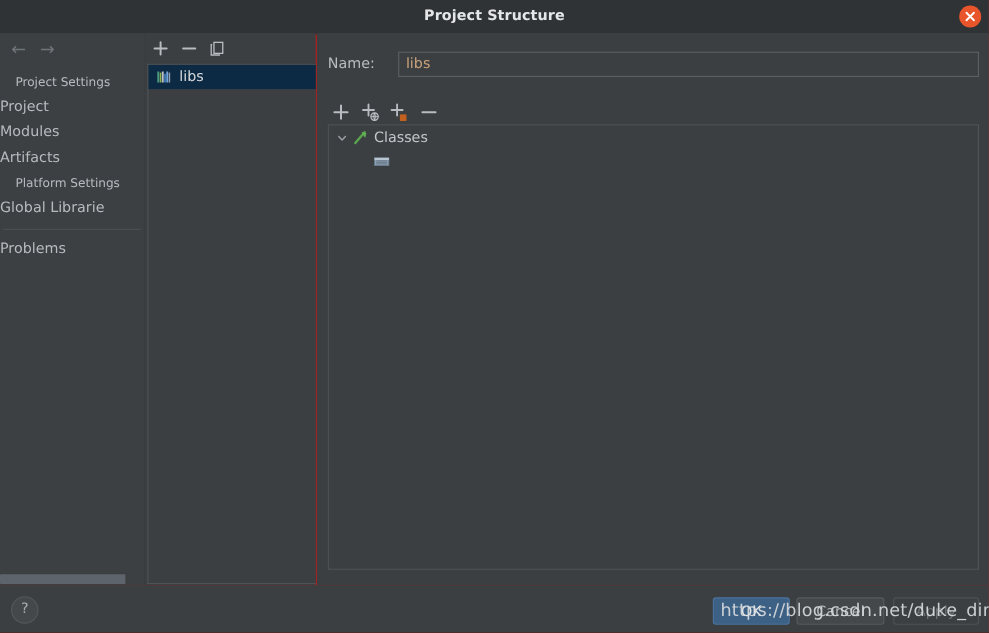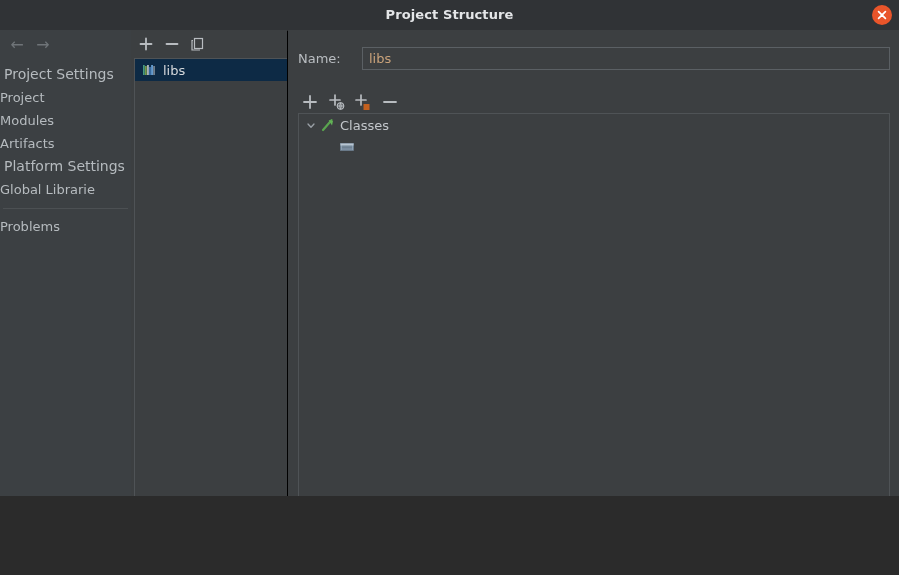--- a/index.html
+++ b/index.html
@@ -7,22 +7,22 @@
     padding: 0;
     background: #2b2b2b;
   }
   body {
     font-family: "DejaVu Sans", "Liberation Sans", sans-serif;
     -webkit-font-smoothing: antialiased;
   }
   .window {
     position: relative;
     width: 899px;
-    height: 496px;
-    background: #000000;
+    height: 575px;
+    background: #b91c1c;
     overflow: hidden;
   }
 
   
   .titlebar {
     position: absolute;
     left: 0; top: 0;
     width: 899px; height: 30px;
     background: #303336;
     border-bottom: 1px solid #2b2d2f;
@@ -75,23 +75,23 @@
   .nav-arrow.fwd  { left: 30px; }
 
   .nav-list {
     position: absolute;
     left: 0; top: 33px;
     width: 131px;
   }
   .nav-group {
     height: 23px;
     line-height: 23px;
-    padding-left: 4px;
+    padding-left: 14px;
     color: #b6bbbf;
-    font-size: 14px;
+    font-size: 11px;
     white-space: nowrap;
   }
   .nav-item {
     height: 23px;
     line-height: 23px;
     color: #b6bbbf;
     font-size: 13px;
     white-space: nowrap;
     overflow: hidden;
     cursor: pointer;

